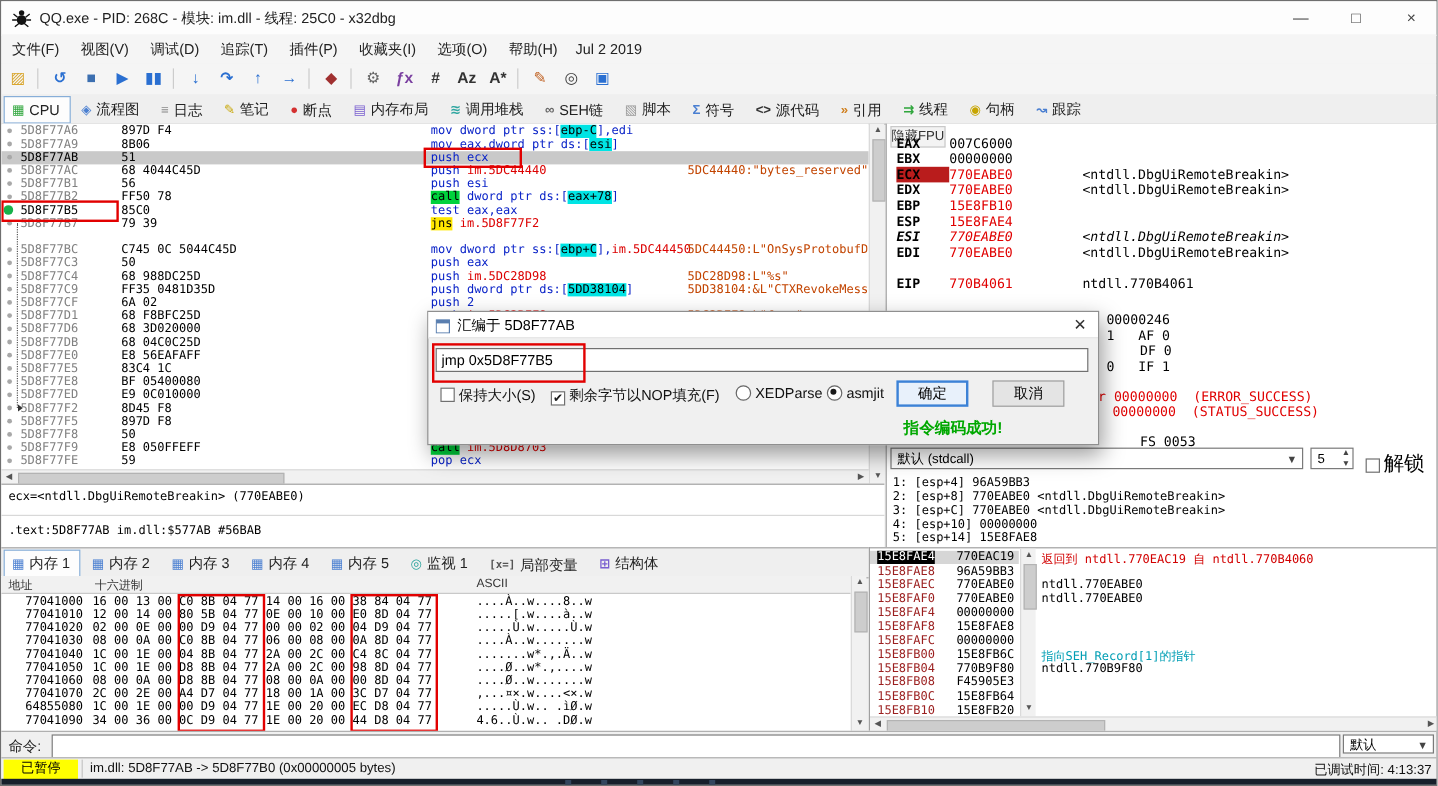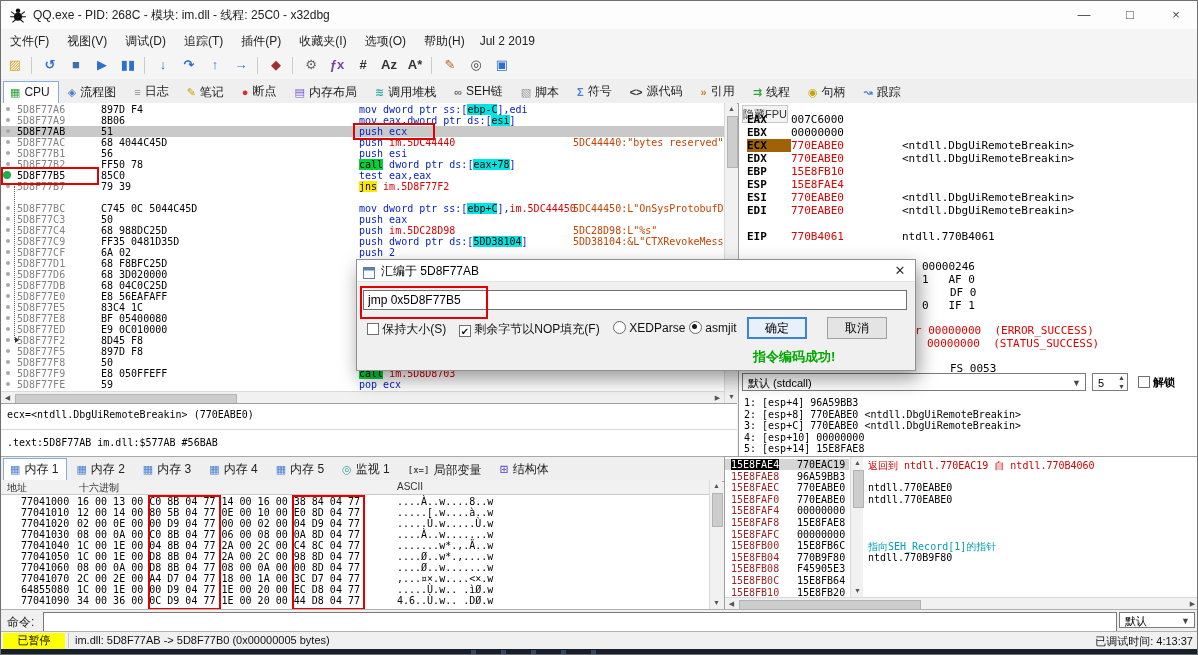--- a/index.html
+++ b/index.html
@@ -69,21 +69,21 @@
   #info{position:absolute;left:0;top:402px;width:736px;height:53px;background:#fff;border-top:1px solid #a0a0a0;box-sizing:border-box;}
   #info .l1{position:absolute;left:6px;top:5px;font:10px "DejaVu Sans Mono",monospace;color:#000;white-space:pre;}
   #info .div{position:absolute;left:0;top:25px;width:736px;border-top:1px solid #d8d8d8;}
   #info .l2{position:absolute;left:6px;top:33px;font:10px "DejaVu Sans Mono",monospace;color:#000;white-space:pre;}
 
   
   #regs{position:absolute;left:737px;top:102px;width:461px;height:353px;background:#fff;border-left:1px solid #a0a0a0;box-sizing:border-box;overflow:hidden;}
   #hidefpu{position:absolute;left:3px;top:2px;height:16px;line-height:16px;padding:0 0;font-size:11px;color:#333;background:#f3f3f3;border:1px solid #c9c9c9;}
   .rrow{position:absolute;left:8px;height:13px;line-height:13px;font:11px "DejaVu Sans Mono",monospace;white-space:pre;}
   .rname{display:inline-block;width:44px;font-weight:bold;color:#000;}
-  .rname.hl{background:#a16207;}
+  .rname.hl{background:#b91c1c;}
   .rval{color:#000;}
   .rval.chg{color:#e00000;}
   .rcmt{position:absolute;left:155px;color:#000;white-space:pre;}
   .frag{position:absolute;font:11px "DejaVu Sans Mono",monospace;color:#000;white-space:pre;}
   .frag.chg{color:#e00000;}
   #callconv{position:absolute;left:3px;top:270px;width:455px;height:20px;font-size:11px;}
   #ccsel{position:absolute;left:0;top:0;width:344px;height:18px;background:#fff;border:1px solid #7a7a7a;line-height:18px;padding-left:5px;box-sizing:border-box;}
   #ccsel .arr{position:absolute;right:4px;top:0;font-size:9px;color:#444;}
   #ccspin{position:absolute;left:350px;top:0;width:36px;height:18px;background:#fff;border:1px solid #7a7a7a;line-height:18px;padding-left:5px;box-sizing:border-box;}
   #ccspin .arr{position:absolute;right:2px;top:-1px;font-size:7px;color:#444;line-height:9px;}
@@ -274,28 +274,28 @@
 
   <div id="regs">
     <span id="hidefpu">隐藏FPU</span>
     <div id="reg-rows">
         <div class="rrow" style="top: 10px;"><span class="rname">EAX</span><span class="rval">007C6000</span></div>
         <div class="rrow" style="top: 23px;"><span class="rname">EBX</span><span class="rval">00000000</span></div>
         <div class="rrow" style="top: 36px;"><span class="rname hl">ECX</span><span class="rval chg">770EABE0</span><span class="rcmt">&lt;ntdll.DbgUiRemoteBreakin&gt;</span></div>
         <div class="rrow" style="top: 49px;"><span class="rname">EDX</span><span class="rval chg">770EABE0</span><span class="rcmt">&lt;ntdll.DbgUiRemoteBreakin&gt;</span></div>
         <div class="rrow" style="top: 62px;"><span class="rname">EBP</span><span class="rval chg">15E8FB10</span></div>
         <div class="rrow" style="top: 75px;"><span class="rname">ESP</span><span class="rval chg">15E8FAE4</span></div>
-        <div class="rrow" style="top: 88px;"><span class="rname">ESI</span><span class="rval chg">770EABE0</span><span class="rcmt">&lt;ntdll.DbgUiRemoteBreakin&gt;</span></div>
+        <div class="rrow" style="top: 88px; font-style: italic;"><span class="rname">ESI</span><span class="rval chg">770EABE0</span><span class="rcmt">&lt;ntdll.DbgUiRemoteBreakin&gt;</span></div>
         <div class="rrow" style="top: 101px;"><span class="rname">EDI</span><span class="rval chg">770EABE0</span><span class="rcmt">&lt;ntdll.DbgUiRemoteBreakin&gt;</span></div>
         <div class="rrow" style="top: 127px;"><span class="rname">EIP</span><span class="rval chg">770B4061</span><span class="rcmt">ntdll.770B4061</span></div>
       </div>
     <div id="callconv">
       <span id="ccsel"><span>默认 (stdcall)</span><span class="arr">▼</span></span>
       <span id="ccspin"><span>5</span><span class="arr">▲<br>▼</span></span>
-      <span id="ccunlock"><span class="cb"></span> <span style="font-size:11px;font-weight:bold;">解锁</span></span>
+      <span id="ccunlock"><span class="cb"></span> <span style="font-size:17px;">解锁</span></span>
     </div>
     <div id="reg-args">
         <div class="arg" style="top: 0px;">1: [esp+4] 96A59BB3</div>
         <div class="arg" style="top: 11.5px;">2: [esp+8] 770EABE0 &lt;ntdll.DbgUiRemoteBreakin&gt;</div>
         <div class="arg" style="top: 23px;">3: [esp+C] 770EABE0 &lt;ntdll.DbgUiRemoteBreakin&gt;</div>
         <div class="arg" style="top: 34.5px;">4: [esp+10] 00000000</div>
         <div class="arg" style="top: 46px;">5: [esp+14] 15E8FAE8</div>
       </div>
   <span class="frag" style="left: 183px; top: 157px;">00000246</span>
       <span class="frag" style="left: 183px; top: 170px;">1   AF 0</span>

